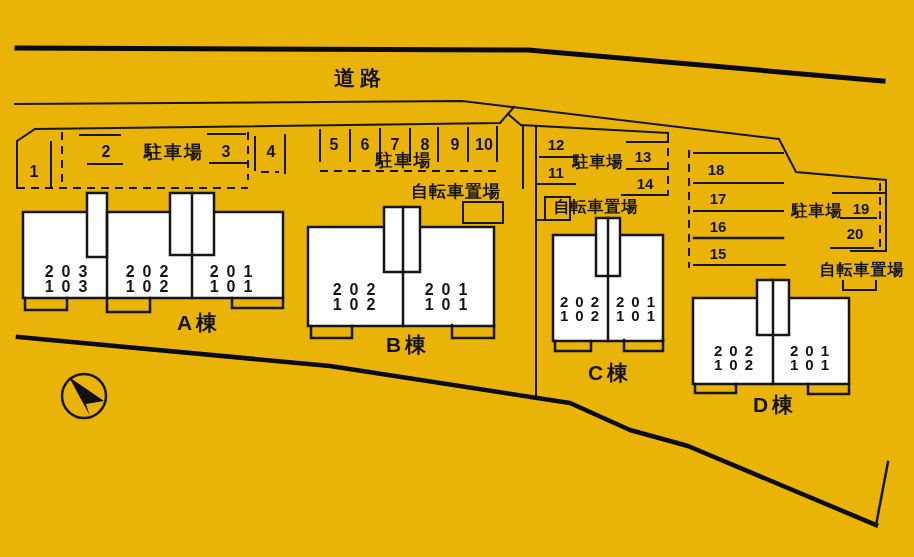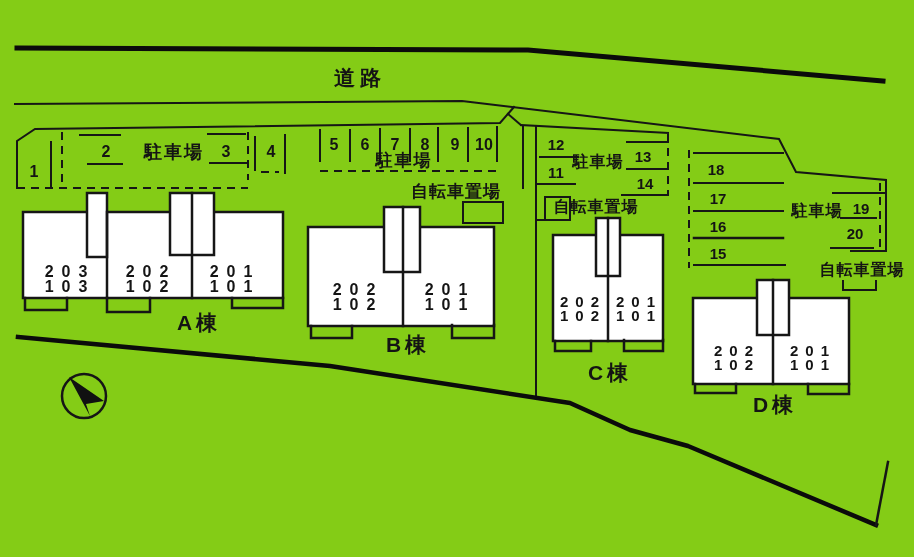--- a/index.html
+++ b/index.html
@@ -1,16 +1,16 @@
 <!DOCTYPE html>
 <html><head>
 <meta charset="utf-8">
 <style>
   html,body{margin:0;padding:0;background:#e8e8e8;}
-  #stage{position:relative;width:914px;height:557px;background:#84cc16;overflow:hidden;
+  #stage{position:relative;width:914px;height:557px;background:#eab308;overflow:hidden;
          font-family:"Liberation Sans","DejaVu Sans",sans-serif;}
   svg{position:absolute;inset:0;}
   .ln{stroke:#161616;stroke-width:2;fill:none;stroke-linecap:square;}
   .ln25{stroke:#161616;stroke-width:2.5;fill:none;stroke-linecap:square;}
   .dash{stroke:#161616;stroke-width:2;fill:none;stroke-dasharray:8 6;stroke-linecap:butt;}
   .thick{stroke:#0b0b0b;stroke-width:5;fill:none;stroke-linecap:square;}
   .bound{stroke:#0b0b0b;stroke-width:4.5;fill:none;stroke-linecap:square;stroke-linejoin:round;}
   .bld{fill:#ffffff;stroke:#161616;stroke-width:2.5;}
   text{fill:#141414;font-weight:bold;}
   .mid{text-anchor:middle;}

